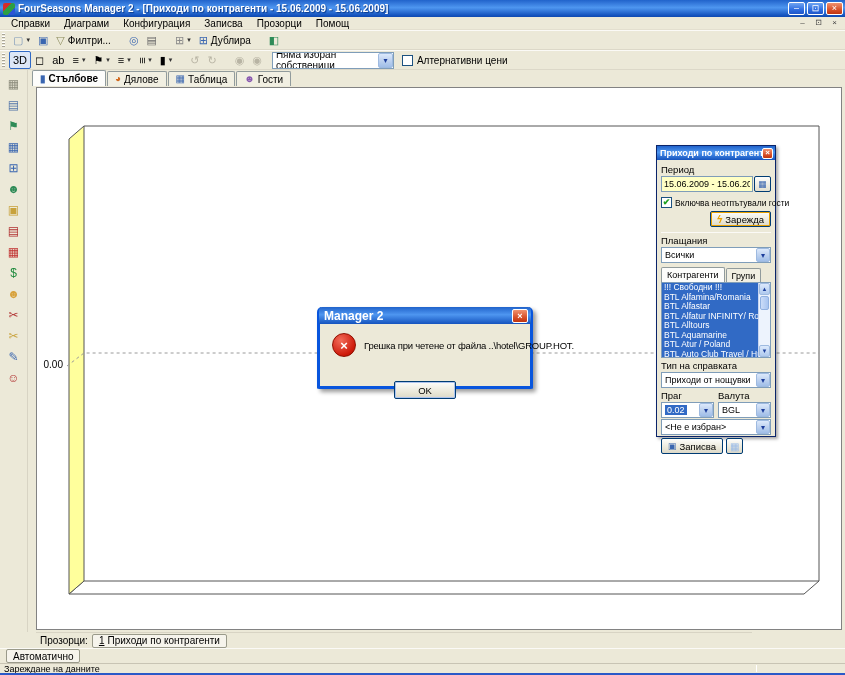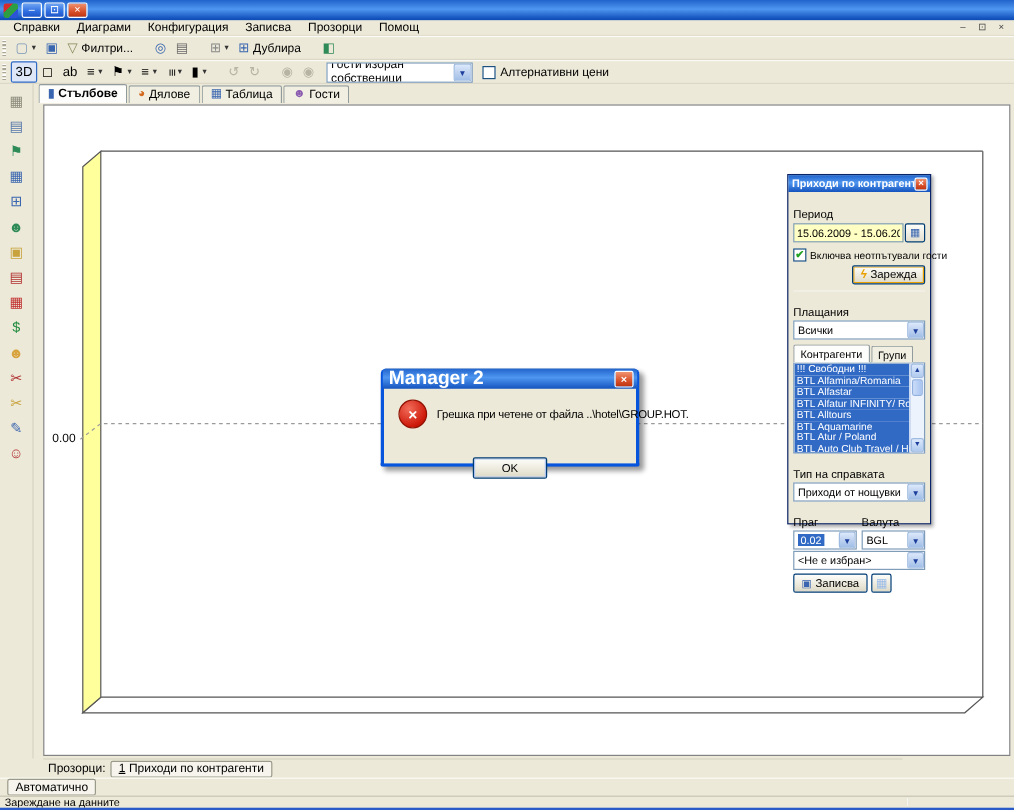--- a/index.html
+++ b/index.html
@@ -82,21 +82,21 @@
   
   .panel { position:absolute; left:656px; top:145px; width:120px; height:292px;
     border:1px solid #0A246A; background:#ECE9D8; box-shadow:2px 2px 3px rgba(0,0,0,.35); z-index:5; }
   .ptitle { height:14px; background:linear-gradient(180deg,#2163CB,#4E96F0 45%,#1453BE);
     display:flex; align-items:center; padding:0 2px 0 3px; }
   .ptext { color:#fff; font-weight:bold; font-size:9px; flex:1; white-space:nowrap; overflow:hidden; }
   .pclose { width:11px; height:11px; border-radius:2px; border:1px solid #fff; flex:none;
     background:linear-gradient(180deg,#F0926F,#D8512A 60%,#BE3410); color:#fff; font-size:8px;
     font-weight:bold; display:flex; align-items:center; justify-content:center; line-height:1; }
   .pbody { padding:2px 4px; }
-  .plabel { font-size:9.5px; margin-top:12px; }
+  .plabel { font-size:9.5px; margin-top:2px; }
   .daterow { display:flex; gap:1px; margin-top:1px; }
   .datefield { flex:1; height:16px; background:#FFFFC4; border:1px solid #7F9DB9; font-family:inherit;
     font-size:9px; padding:0 2px; width:90px; }
   .calbtn { width:17px; height:16px; border:1px solid #003C74; border-radius:2px;
     background:linear-gradient(180deg,#FDFDFB,#E3E0D0); font-size:9px; color:#3A66B0;
     display:flex; align-items:center; justify-content:center; }
   .pcheck { display:flex; align-items:center; gap:3px; margin-top:5px; }
   .clabel { font-size:8.5px; white-space:nowrap; }
   .loadrow { display:flex; justify-content:flex-end; margin-top:3px; }
   .xpbtn { height:16px; border:1px solid #003C74; border-radius:2px; font-family:inherit;
@@ -131,21 +131,21 @@
   .fglyph { color:#3A66B0; font-size:9px; }
   .sqbtn { padding:0 3px; }
   .gglyph { color:#9ABBE8; font-size:10px; }
 
   
   .dialog { position:absolute; left:317px; top:307px; width:216px; height:82px; z-index:10;
     border:3px solid #0855DD; border-top:none; border-radius:5px 5px 2px 2px; background:#ECE9D8;
     box-shadow:3px 3px 4px rgba(0,0,0,.4); }
   .dtitle { height:17px; background:linear-gradient(180deg,#2163CB,#4E96F0 45%,#1453BE);
     border-radius:3px 3px 0 0; display:flex; align-items:center; padding:0 3px 0 5px; margin:0 -1px; }
-  .dtext { color:#fff; font-weight:bold; font-size:16px; flex:1; }
+  .dtext { color:#fff; font-weight:bold; font-size:12px; flex:1; }
   .dclose { width:16px; height:14px; border-radius:2px; border:1px solid #fff;
     background:linear-gradient(180deg,#F0926F,#D8512A 60%,#BE3410); color:#fff; font-size:9px;
     font-weight:bold; display:flex; align-items:center; justify-content:center; }
   .dbody { display:flex; align-items:center; gap:8px; padding:9px 8px 0 12px; }
   .erricon { width:24px; height:24px; border-radius:50%; flex:none;
     background:radial-gradient(circle at 35% 30%,#F26C5A,#CE1A0A 70%,#A01000); border:1px solid #901000;
     color:#fff; font-weight:bold; font-size:13px; display:flex; align-items:center; justify-content:center; }
   .dmsg { font-size:9.5px; letter-spacing:-0.2px; white-space:nowrap; }
   .dbtnrow { display:flex; justify-content:center; margin-top:24px; }
   .okbtn { width:62px; height:18px; justify-content:center; box-shadow:0 0 0 1px #AEC4EE inset; }
@@ -164,20 +164,21 @@
   .ssep { position:absolute; left:756px; top:1px; bottom:1px; width:1px; background:#C8C4B4;
     border-right:1px solid #fff; }
 </style>
 </head>
 <body>
 
 <div id="app">
 
   <div class="titlebar">
     <span class="appicon"></span>
+    <span class="wtitle">FourSeasons Manager 2 - [Приходи по контрагенти - 15.06.2009 - 15.06.2009]</span>
     <span class="wbtns">
       <span class="wbtn">
           <span>–</span>
         </span>
       <span class="wbtn">
           <span>⊡</span>
         </span>
       <span class="wbtn wclose">
           <span>×</span>
         </span>
@@ -309,21 +310,21 @@
           <span class="tglyph">◉</span>
 
         </button>
 
         <button class="tbtn disabled">
           <span class="tglyph">◉</span>
 
         </button>
       </span>
     <div class="combo ownercombo">
-      <span>Гости избран собственици</span>
+      <span>Няма избран собственици</span>
       <span class="carrow">
           <span>▾</span>
         </span>
     </div>
     <span class="checkrow">
       <span class="cbox"></span>
       <span>Алтернативни цени</span>
     </span>
   </div>
 

